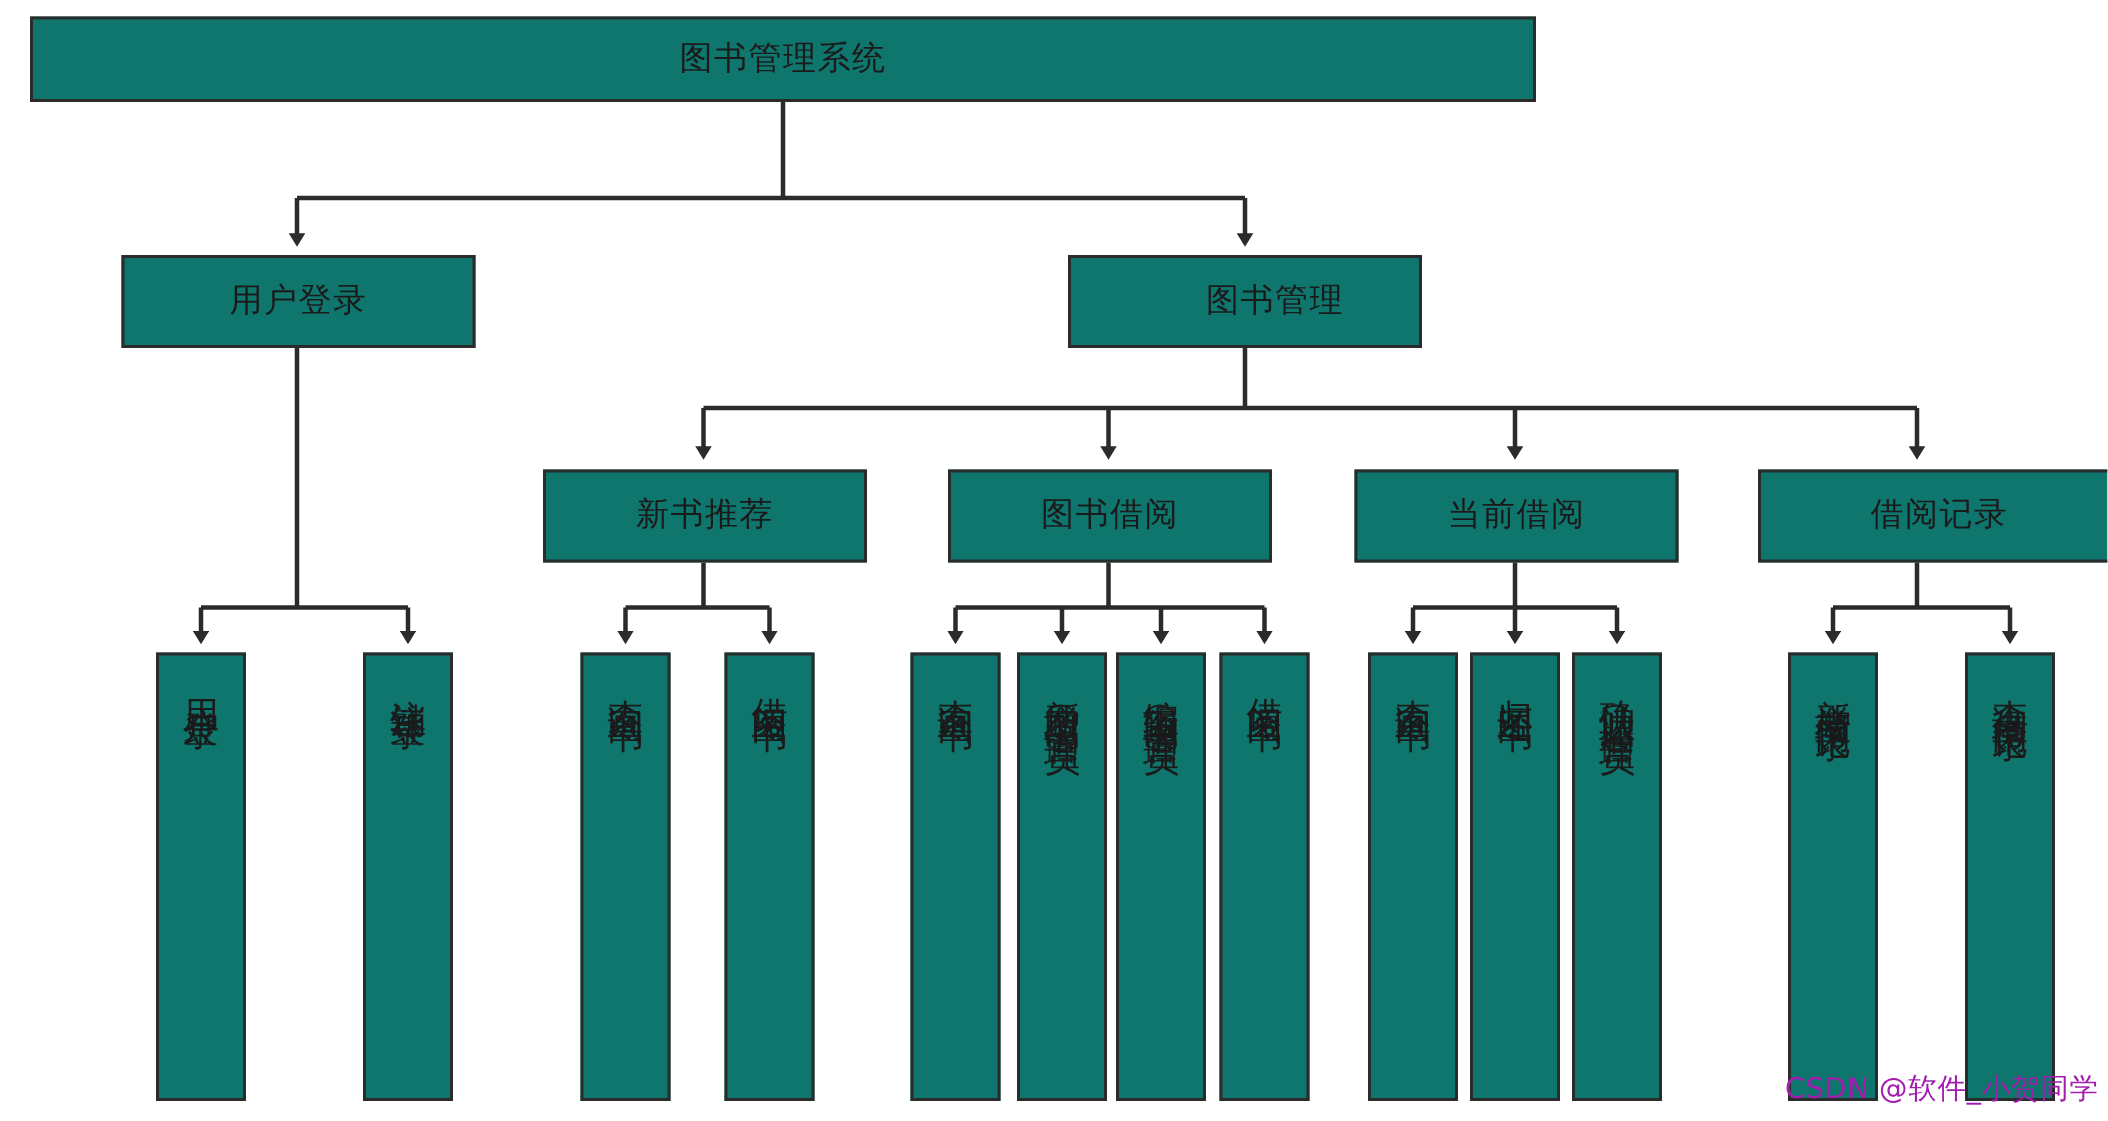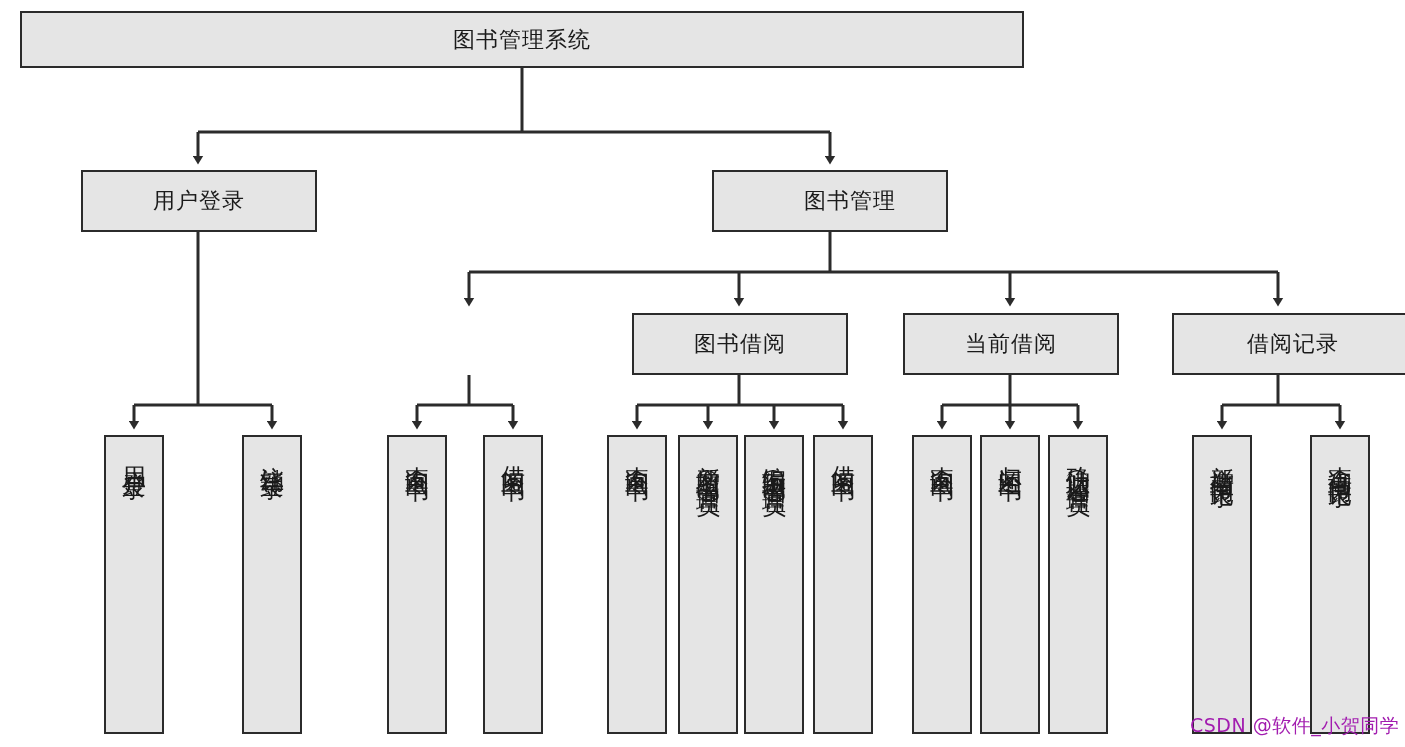--- a/index.html
+++ b/index.html
@@ -22,21 +22,21 @@
     position: absolute;
     left: 0;
     top: 0;
     width: 1405px;
     height: 747px;
     pointer-events: none;
   }
   .node {
     position: absolute;
     box-sizing: border-box;
-    background: #e5e5e5;
+    background: #0f766e;
     border: 2px solid #2b2b2b;
     display: flex;
     align-items: center;
     justify-content: center;
     color: #1a1a1a;
     z-index: 2;
   }
   .node .lbl {
     display: block;
     text-align: center;
@@ -136,20 +136,23 @@
     <span class="lbl">图书管理系统</span>
   </div>
 
   <div class="node h" style="left:81px; top:170px; width:236px; height:62px;">
     <span class="lbl">用户登录</span>
   </div>
   <div class="node h" style="left:712px; top:170px; width:236px; height:62px;padding-left:40px;">
     <span class="lbl">图书管理</span>
   </div>
 
+  <div class="node h" style="left:362px; top:313px; width:216px; height:62px;">
+    <span class="lbl">新书推荐</span>
+  </div>
   <div class="node h" style="left:903px; top:313px; width:216px; height:62px;">
     <span class="lbl">当前借阅</span>
   </div>
   <div class="node h" style="left:632px; top:313px; width:216px; height:62px;">
     <span class="lbl">图书借阅</span>
   </div>
   <div class="node h" style="left:1172px; top:313px; width:242px; height:62px;">
     <span class="lbl">借阅记录</span>
   </div>
 

